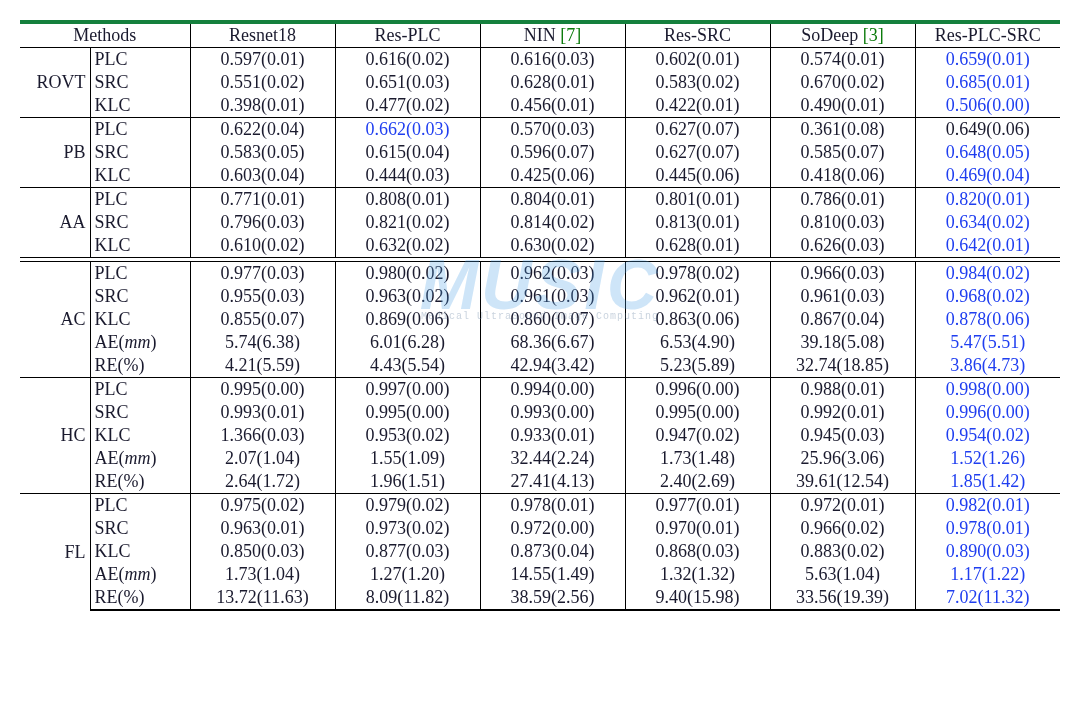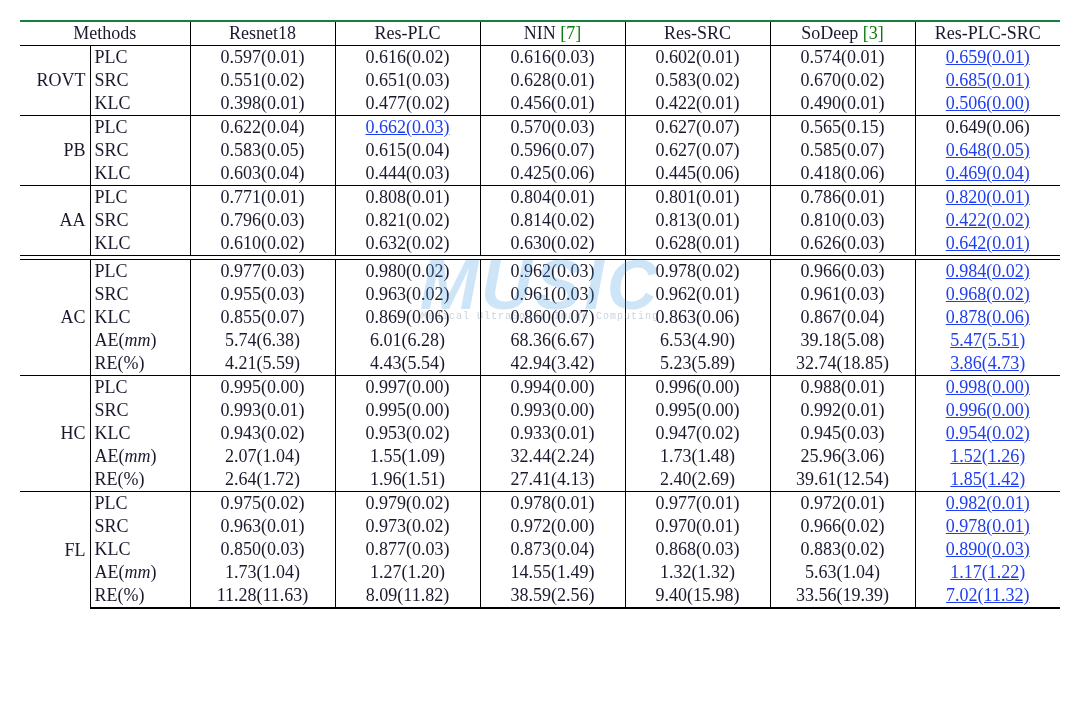--- a/index.html
+++ b/index.html
@@ -21,26 +21,26 @@
     table-layout: fixed;
   }
   td, th {
     padding: 1px 4px;
     text-align: center;
     font-weight: normal;
   }
   .methods-label { text-align: center; }
   .metric-col { text-align: left; }
   .group-col   { text-align: right; }
-  .highlight { color: #1f3ef0; text-decoration: underline; }
+  .highlight { color: #1f3ef0; }
   .cite { color: #0a7a0a; }
   .it { font-style: italic; }
   .vsep-r { border-right: 1px solid #000; }
 
-  .rule-top    { border-top: 2px solid #15803d; }
+  .rule-top    { border-top: 4px solid #15803d; }
   .rule-mid    { border-top: 1px solid #000; }
   .rule-dbl1   { border-top: 1px solid #000; }
   .rule-dbl2   { border-top: 1px solid #000; padding-top:2px; }
   .rule-bottom td { border-bottom: 2px solid #000; }
 
   col.cg { width: 70px; }
   col.cm { width: 100px; }
   col.cv { width: 145px; }
 
   
@@ -135,21 +135,21 @@
           <td class="vsep-r">0.490(0.01)</td>
           <td class="highlight">0.506(0.00)</td>
         </tr>
         <tr class="rule-mid">
           <td rowspan="3" class="group-col vsep-r">PB</td>
           <td class="metric-col vsep-r">PLC</td>
           <td class="vsep-r">0.622(0.04)</td>
           <td class="vsep-r highlight">0.662(0.03)</td>
           <td class="vsep-r">0.570(0.03)</td>
           <td class="vsep-r">0.627(0.07)</td>
-          <td class="vsep-r">0.565(0.15)</td>
+          <td class="vsep-r">0.361(0.08)</td>
           <td>0.649(0.06)</td>
         </tr>
         <tr>
           <td class="metric-col vsep-r">SRC</td>
           <td class="vsep-r">0.583(0.05)</td>
           <td class="vsep-r">0.615(0.04)</td>
           <td class="vsep-r">0.596(0.07)</td>
           <td class="vsep-r">0.627(0.07)</td>
           <td class="vsep-r">0.585(0.07)</td>
           <td class="highlight">0.648(0.05)</td>
@@ -173,21 +173,21 @@
           <td class="vsep-r">0.786(0.01)</td>
           <td class="highlight">0.820(0.01)</td>
         </tr>
         <tr>
           <td class="metric-col vsep-r">SRC</td>
           <td class="vsep-r">0.796(0.03)</td>
           <td class="vsep-r">0.821(0.02)</td>
           <td class="vsep-r">0.814(0.02)</td>
           <td class="vsep-r">0.813(0.01)</td>
           <td class="vsep-r">0.810(0.03)</td>
-          <td class="highlight">0.422(0.02)</td>
+          <td class="highlight">0.634(0.02)</td>
         </tr>
         <tr>
           <td class="metric-col vsep-r">KLC</td>
           <td class="vsep-r">0.610(0.02)</td>
           <td class="vsep-r">0.632(0.02)</td>
           <td class="vsep-r">0.630(0.02)</td>
           <td class="vsep-r">0.628(0.01)</td>
           <td class="vsep-r">0.626(0.03)</td>
           <td class="highlight">0.642(0.01)</td>
         </tr>
@@ -254,21 +254,21 @@
           <td class="metric-col vsep-r">SRC</td>
           <td class="vsep-r">0.993(0.01)</td>
           <td class="vsep-r">0.995(0.00)</td>
           <td class="vsep-r">0.993(0.00)</td>
           <td class="vsep-r">0.995(0.00)</td>
           <td class="vsep-r">0.992(0.01)</td>
           <td class="highlight">0.996(0.00)</td>
         </tr>
         <tr>
           <td class="metric-col vsep-r">KLC</td>
-          <td class="vsep-r">0.943(0.02)</td>
+          <td class="vsep-r">1.366(0.03)</td>
           <td class="vsep-r">0.953(0.02)</td>
           <td class="vsep-r">0.933(0.01)</td>
           <td class="vsep-r">0.947(0.02)</td>
           <td class="vsep-r">0.945(0.03)</td>
           <td class="highlight">0.954(0.02)</td>
         </tr>
         <tr>
           <td class="metric-col vsep-r">AE(<span class="it">mm</span>)</td>
           <td class="vsep-r">2.07(1.04)</td>
           <td class="vsep-r">1.55(1.09)</td>
@@ -318,21 +318,21 @@
           <td class="metric-col vsep-r">AE(<span class="it">mm</span>)</td>
           <td class="vsep-r">1.73(1.04)</td>
           <td class="vsep-r">1.27(1.20)</td>
           <td class="vsep-r">14.55(1.49)</td>
           <td class="vsep-r">1.32(1.32)</td>
           <td class="vsep-r">5.63(1.04)</td>
           <td class="highlight">1.17(1.22)</td>
         </tr>
         <tr class="rule-bottom">
           <td class="metric-col vsep-r">RE(%)</td>
-          <td class="vsep-r">11.28(11.63)</td>
+          <td class="vsep-r">13.72(11.63)</td>
           <td class="vsep-r">8.09(11.82)</td>
           <td class="vsep-r">38.59(2.56)</td>
           <td class="vsep-r">9.40(15.98)</td>
           <td class="vsep-r">33.56(19.39)</td>
           <td class="highlight">7.02(11.32)</td>
         </tr>
       </tbody>
   </table>
 </div>
 

